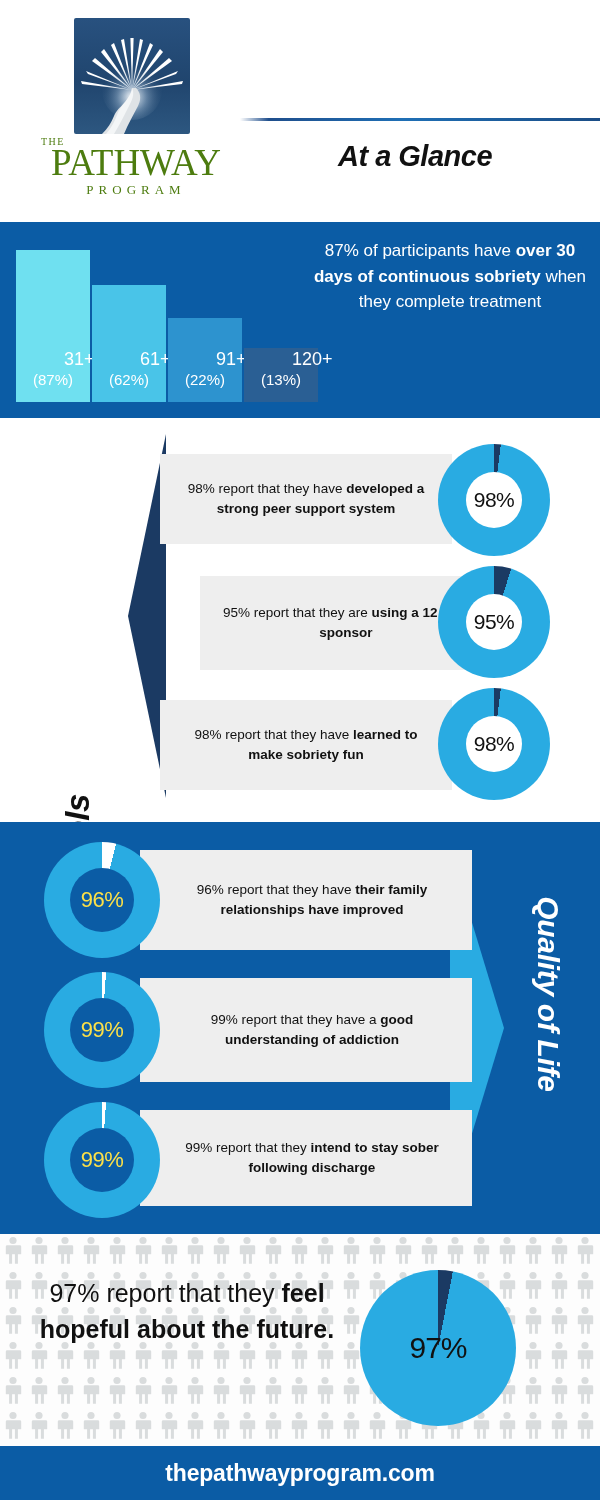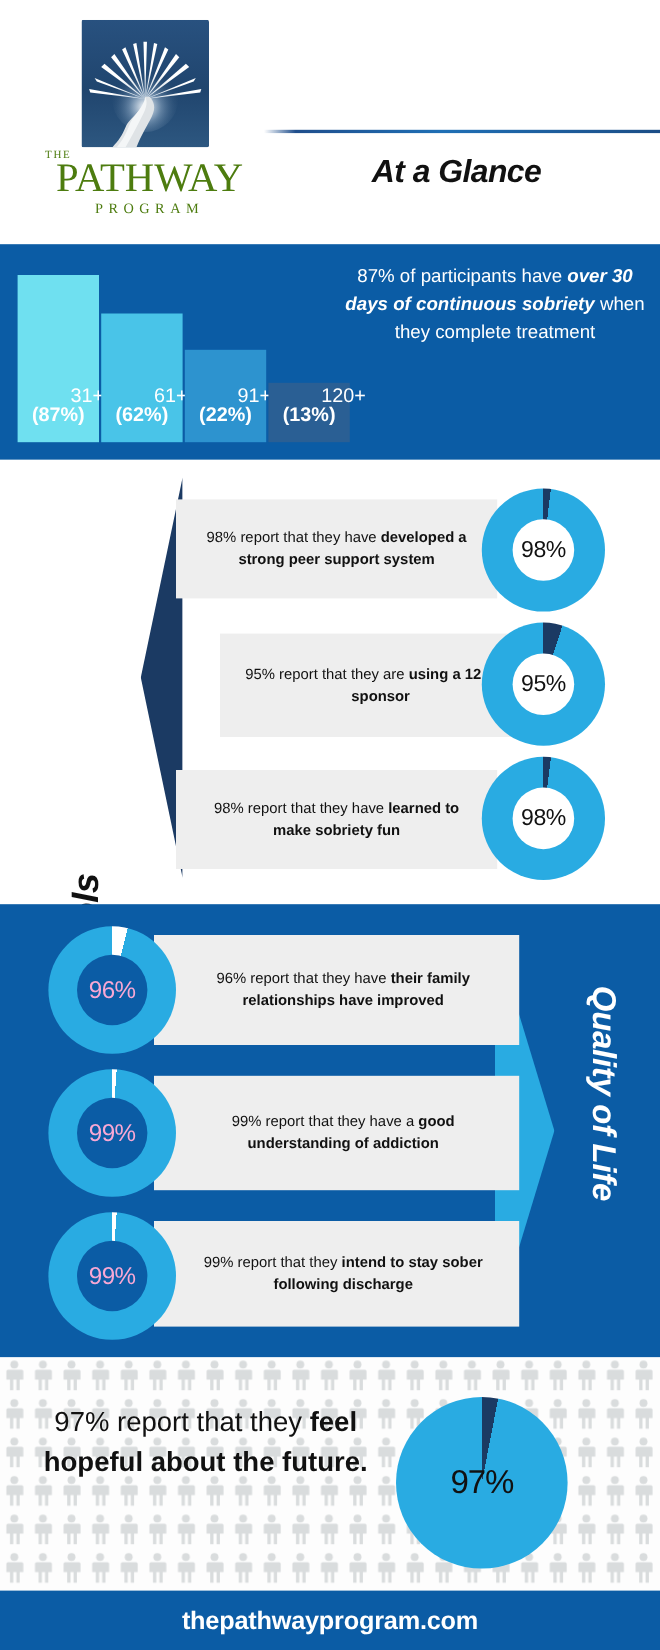--- a/index.html
+++ b/index.html
@@ -28,25 +28,25 @@
                background:linear-gradient(to right,#ffffff 0%, #1f4e8c 8%, #1f6fb5 45%, #1b4d86 100%); }
   .head-sub { position:absolute; left:0; top:140px; width:350px; text-align:center;
               font-size:29px; font-weight:bold; font-style:italic; color:#111; letter-spacing:-0.5px; }
 
   
   .bar-panel { position:absolute; left:0; top:222px; width:600px; height:196px; background:#0b5ca5; }
   .bars { position:absolute; left:16px; bottom:16px; height:152px; display:flex; align-items:flex-end; }
   .bar { position:relative; width:74px; margin-right:2px; }
   .bar .blab { position:absolute; left:0; width:100%; text-align:center; color:#fff; }
   .bar .b1 { bottom:32px; font-size:18px;padding-left:48px; }
-  .bar .b2 { bottom:14px; font-size:18px;font-weight:bold; }
+  .bar .b2 { bottom:14px; font-size:15px; }
 
   .bar-text { position:absolute; left:310px; top:16px; width:280px; text-align:center;
               color:#fff; font-size:17px; line-height:1.50; }
-  .bar-text b { font-weight:bold;font-style:italic; }
+  .bar-text b { font-weight:bold; }
 
   
   .rt { position:absolute; left:0; top:418px; width:600px; height:404px; background:#fff; }
   .rt-label { position:absolute; left:-52px; top:476px; width:260px; text-align:center;
               transform:rotate(-90deg); transform-origin:center center;
               font-size:33px; font-weight:bold; font-style:italic; color:#111; letter-spacing:-0.5px; }
   .rt-arrow { position:absolute; left:128px; top:16px; width:38px; height:364px; }
   .rt-rows { position:absolute; left:160px; top:0; width:440px; height:404px; }
   .rt-row { position:absolute; left:0; width:292px; background:#eeeeee; display:flex; align-items:center; justify-content:center; }
   .rt-row p { width:258px; text-align:center; font-size:13.5px; line-height:1.45; color:#111; }
@@ -61,21 +61,21 @@
   .qol-label { position:absolute; left:418px; top:155px; width:260px; text-align:center;
                transform:rotate(90deg); transform-origin:center center;
                font-size:30px; font-weight:bold; font-style:italic; color:#fff; letter-spacing:-0.3px; }
   .qol-arrow { position:absolute; left:450px; top:28px; width:54px; height:356px; }
   .qol-row { position:absolute; left:140px; width:332px; background:#eeeeee; display:flex; align-items:center; justify-content:center; }
   .qol-row p { width:290px; text-align:center; font-size:13.5px; line-height:1.45; color:#111; padding-left:12px; }
   .qol-row p b { font-weight:bold; }
   .qol-donut { position:absolute; width:116px; height:116px; border-radius:50%; }
   .qol-donut .hole { position:absolute; left:26px; top:26px; width:64px; height:64px; border-radius:50%;
                      background:#0b5ca5; display:flex; align-items:center; justify-content:center;
-                     font-size:22px; color:#f9a8d4; letter-spacing:-0.5px; }
+                     font-size:22px; color:#fde047; letter-spacing:-0.5px; }
 
   
   .hope { position:absolute; left:0; top:1234px; width:600px; height:212px; background:#fdfdfd; overflow:hidden; }
   .hope-pattern { position:absolute; inset:0; opacity:1; }
   .hope-text { position:absolute; left:22px; top:42px; width:330px; text-align:center;
                font-size:25px; line-height:1.42; color:#111; }
   .hope-text b { font-weight:bold; }
   .hope-donut { position:absolute; left:360px; top:1270px; width:156px; height:156px; border-radius:50%; }
   .hope-donut .hole { position:absolute; left:38px; top:38px; width:80px; height:80px; border-radius:50%;
                       background:transparent; display:flex; align-items:center; justify-content:center;

